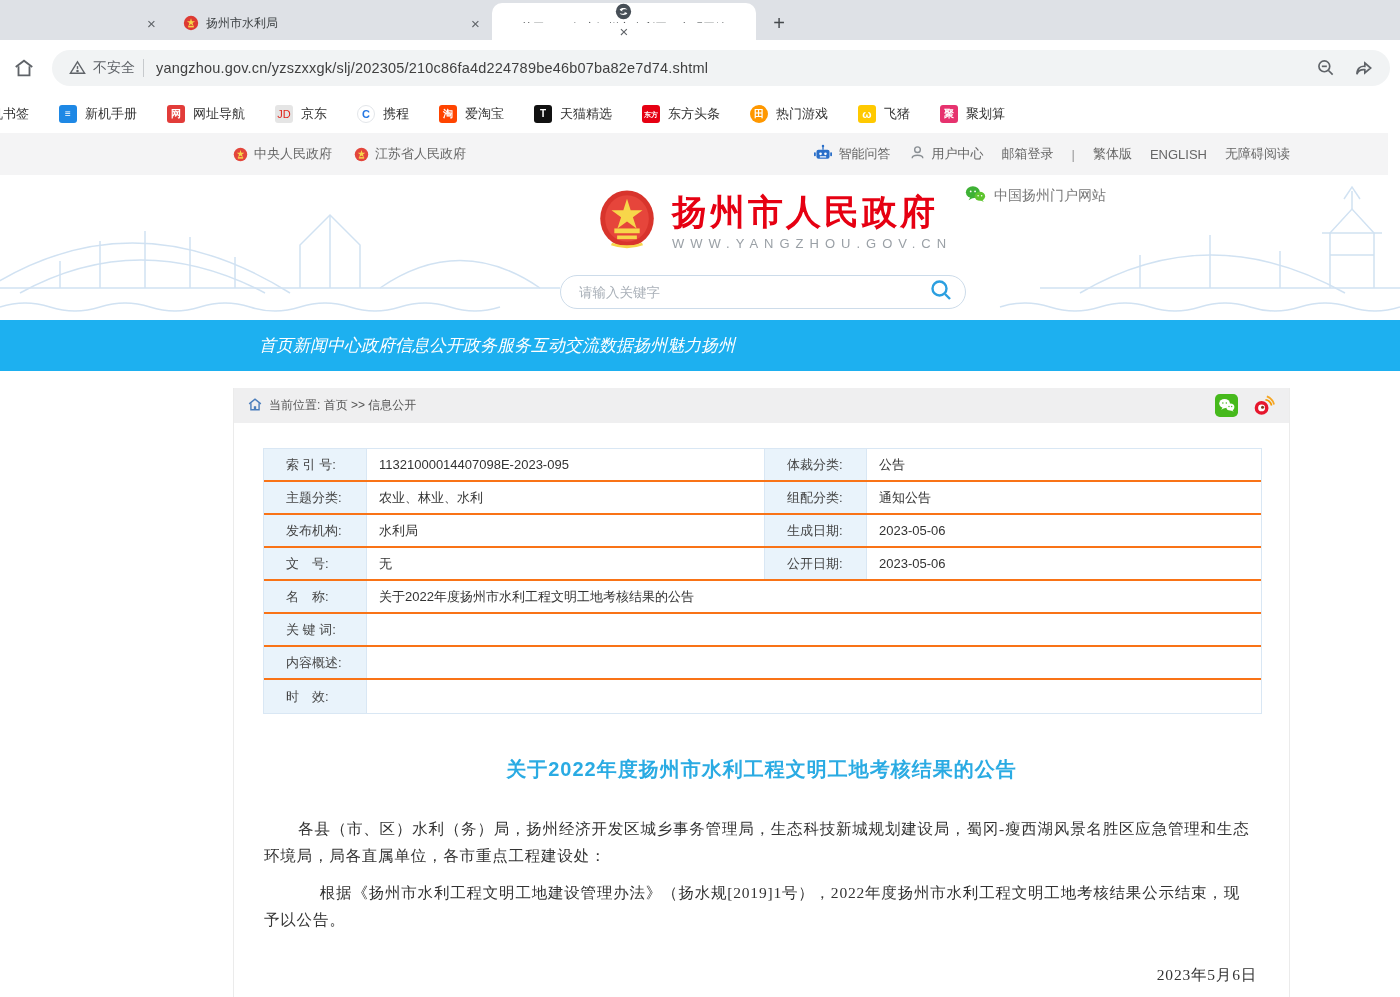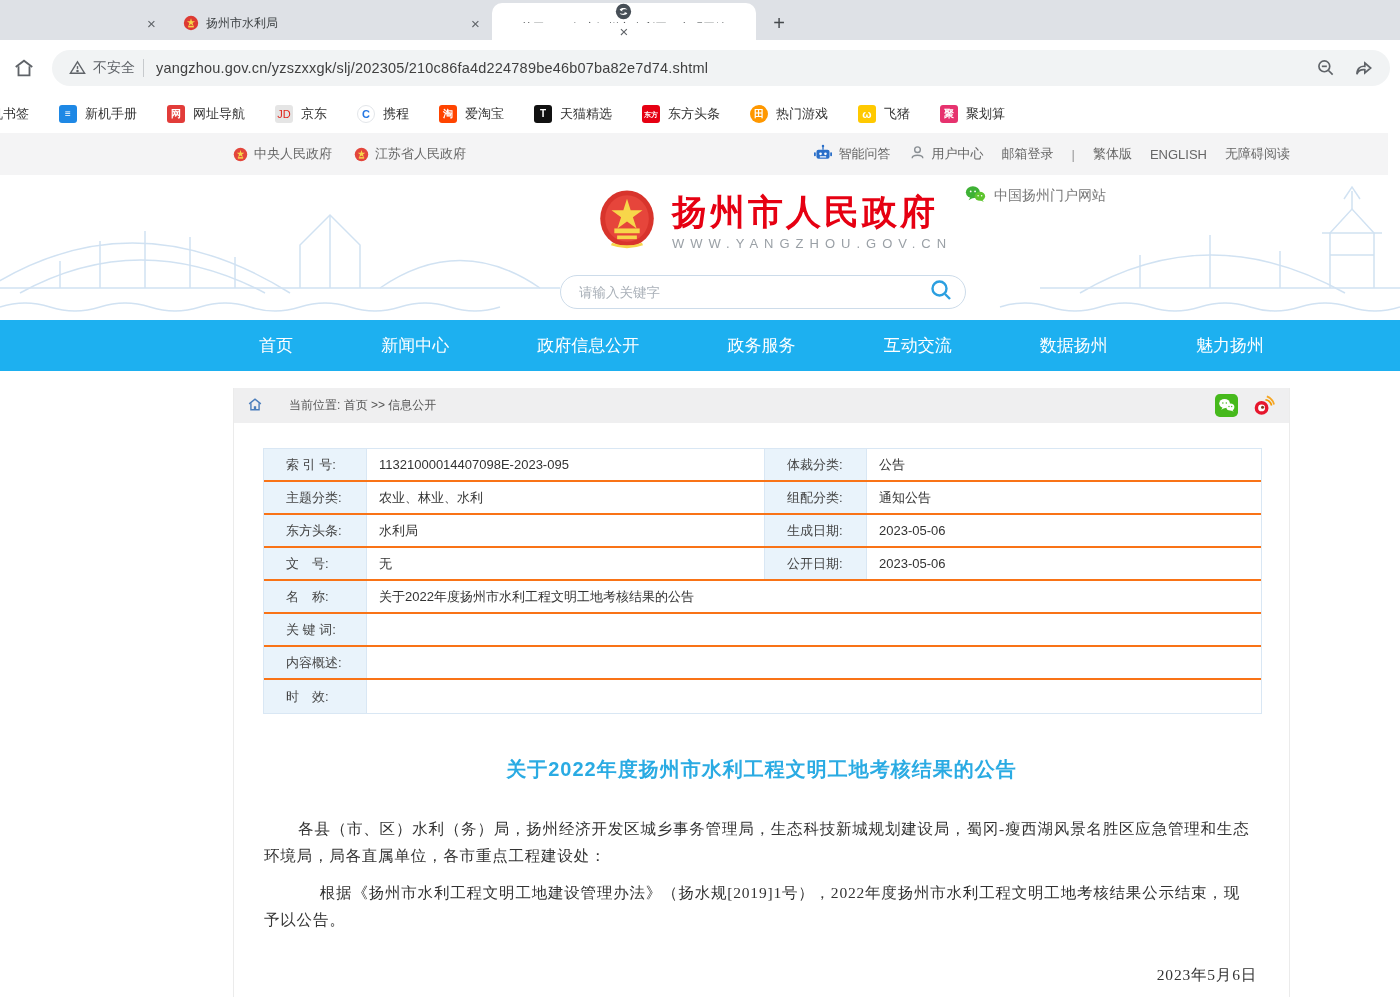--- a/index.html
+++ b/index.html
@@ -57,27 +57,27 @@
   .logo-wrap { position:absolute; top:14px; left:598px; display:flex; align-items:center; gap:16px; }
   .site-text {}
   .site-title { font-size:35px; font-weight:bold; color:#e60012; letter-spacing:3px; line-height:1.1; }
   .site-url { font-size:13px; color:#9aa0a6; letter-spacing:6px; margin-top:5px; }
   .searchbar { position:absolute; top:100px; left:560px; width:406px; height:34px; background:#fff; border:1px solid #cddcea; border-radius:17px; display:flex; align-items:center; padding:0 12px 0 18px; }
   .searchbar input { flex:1; border:none; outline:none; font-size:13.5px; color:#333; font-family:inherit; background:transparent; }
   .searchbar input::placeholder { color:#a9b0b8; }
 
   
   .nav { position:absolute; top:320px; left:0; right:0; height:51px; background:#1db0f0; }
-  .nav-inner { width:1057px; margin-left:233px; height:100%; display:flex; justify-content:space-between; align-items:center; padding:0 26px; }
+  .nav-inner { width:1057px; margin-left:233px; height:100%; display:flex; align-items:center; padding:0 26px;font-style:italic; }
   .nav-item { color:#fff; font-size:17px; cursor:pointer; white-space:nowrap; }
 
   
   .page { position:absolute; top:371px; bottom:0; left:0; right:0; background:#fff; }
   .panel { position:absolute; left:233px; width:1057px; top:17px; bottom:0; border-left:1px solid #ebebeb; border-right:1px solid #ebebeb; background:#fff; }
-  .breadcrumb { height:35px; background:#efeff0; display:flex; align-items:center; padding:0 14px; font-size:12px; color:#555;gap:20px; }
+  .breadcrumb { height:35px; background:#efeff0; display:flex; align-items:center; padding:0 14px; font-size:12px; color:#555; }
   .bc-text { margin-left:7px; }
   .bc-icons { margin-left:auto; display:flex; align-items:center; gap:14px; }
   .share-ic { width:23px; height:23px; display:flex; align-items:center; justify-content:center; cursor:pointer; }
 
   .mtable { margin:25px 27px 0 29px; border:1px solid #d9e7f4; font-size:13px; }
   .trow { display:flex; height:33px; border-bottom:2px solid #f97316; }
   .trow:last-child { border-bottom:none; }
   .tlabel { width:103px; background:#e9f3fb; display:flex; align-items:center; padding-left:22px; border-right:1px solid #d9e7f4; color:#444; flex:0 0 auto; white-space:nowrap; }
   .tlabel.w2 { width:102px; }
   .tvalue { width:398px; display:flex; align-items:center; padding-left:12px; border-right:1px solid #d9e7f4; flex:0 0 auto; white-space:nowrap; }
@@ -391,21 +391,21 @@
         <span class="tlabel w2">体裁分类:</span>
         <span class="tvalue grow">公告</span>
       </div>
       <div class="trow">
         <span class="tlabel">主题分类:</span>
         <span class="tvalue">农业、林业、水利</span>
         <span class="tlabel w2">组配分类:</span>
         <span class="tvalue grow">通知公告</span>
       </div>
       <div class="trow">
-        <span class="tlabel">东方头条:</span>
+        <span class="tlabel">发布机构:</span>
         <span class="tvalue">水利局</span>
         <span class="tlabel w2">生成日期:</span>
         <span class="tvalue grow">2023-05-06</span>
       </div>
       <div class="trow">
         <span class="tlabel">文　号:</span>
         <span class="tvalue">无</span>
         <span class="tlabel w2">公开日期:</span>
         <span class="tvalue grow">2023-05-06</span>
       </div>

